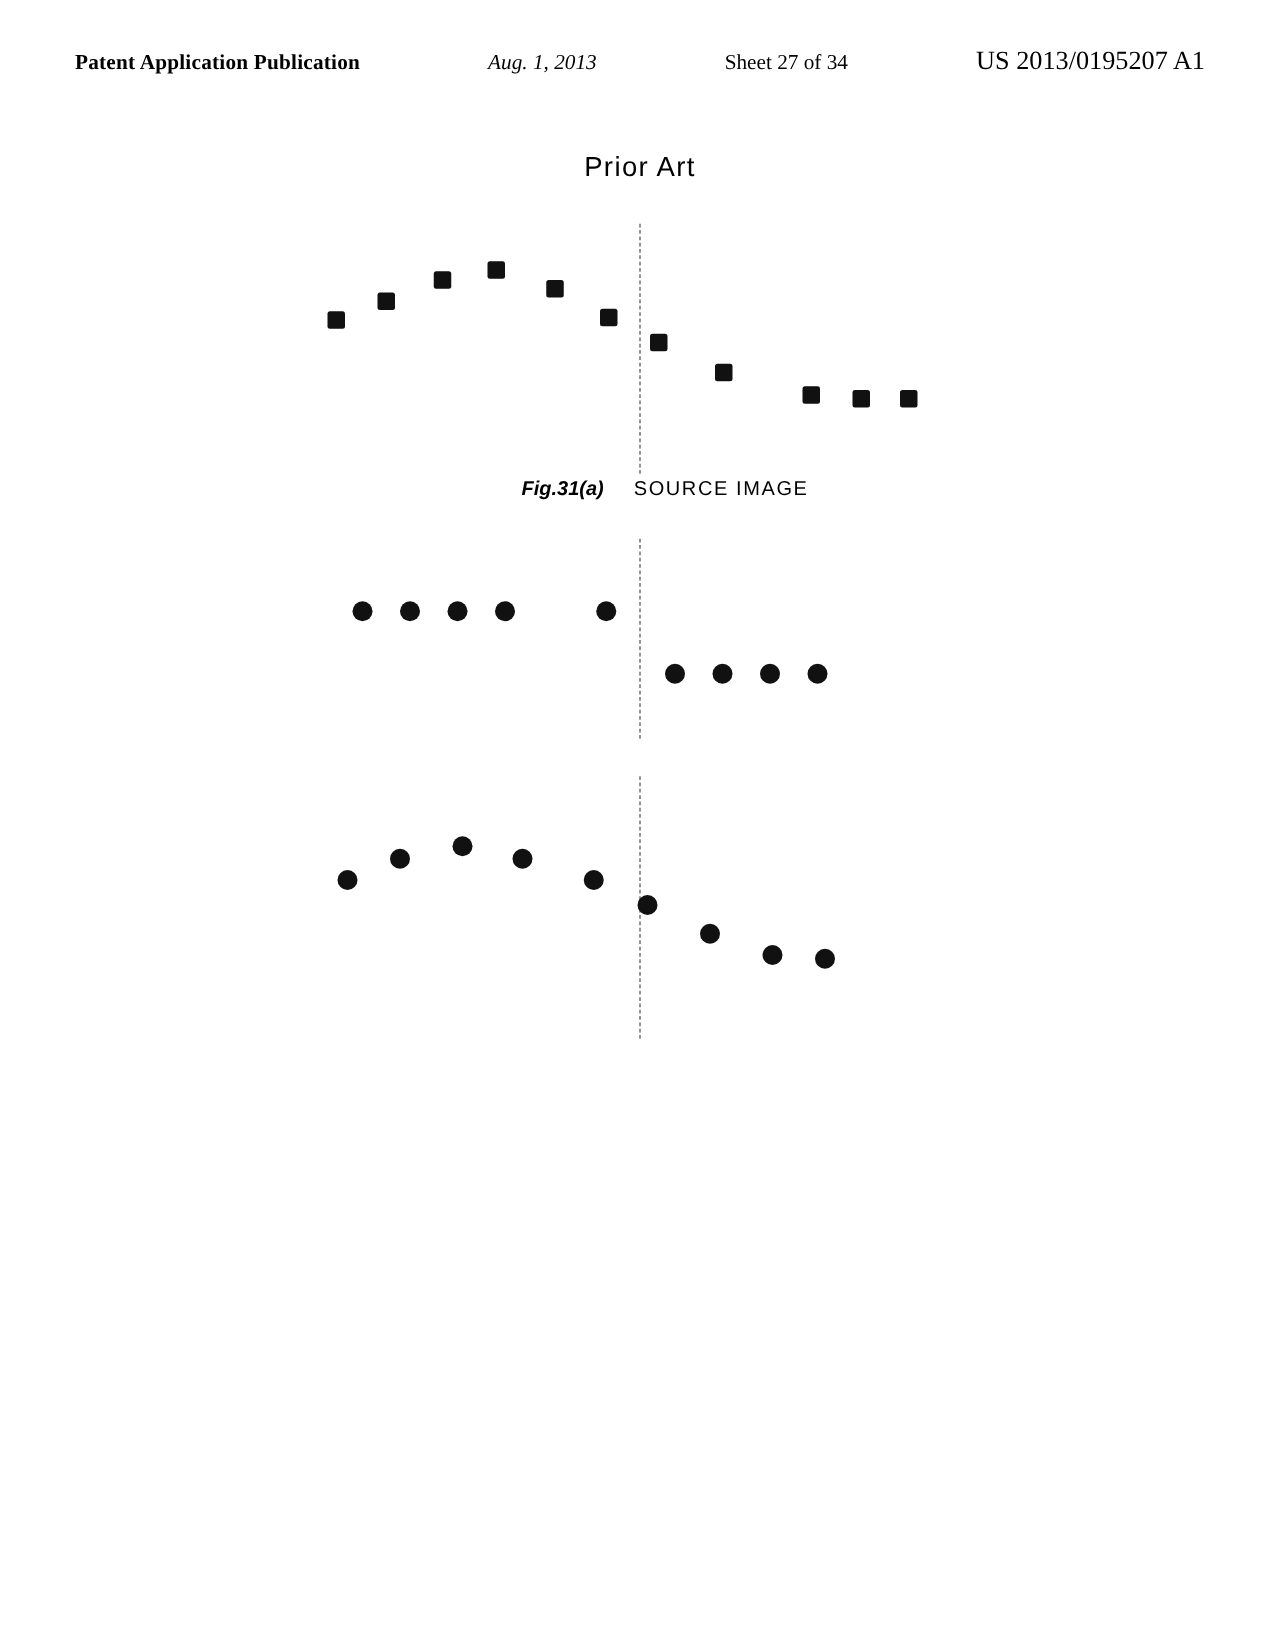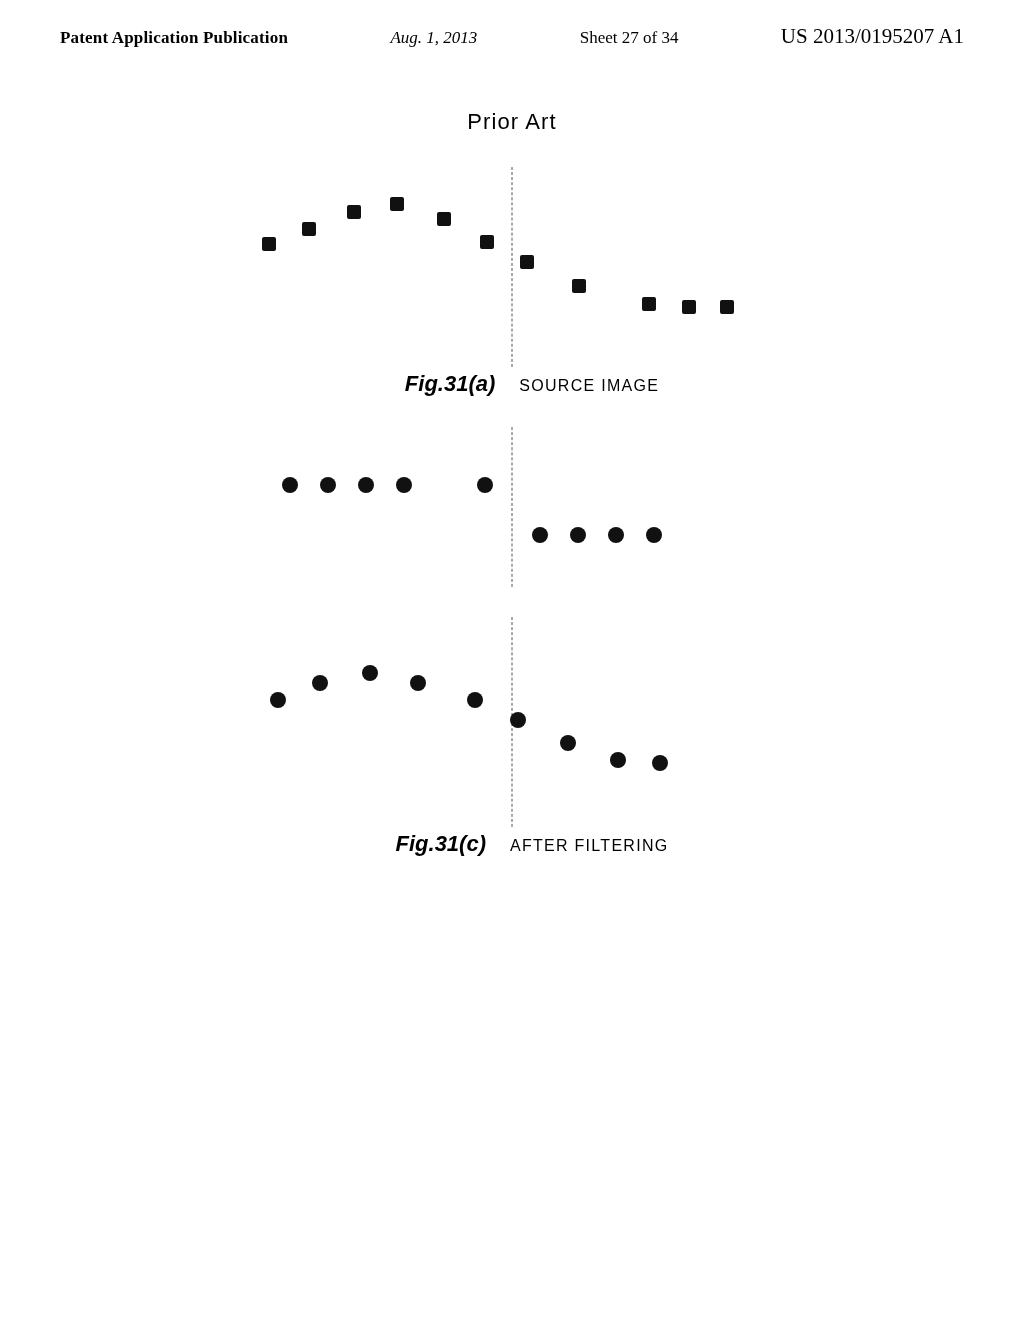--- a/index.html
+++ b/index.html
@@ -8,21 +8,21 @@
       height: 1320px;
       background: #fff;
       font-family: 'Times New Roman', Times, serif;
       position: relative;
       overflow: hidden;
     }
 
     .header {
       display: flex;
       align-items: baseline;
-      padding: 24px 60px 0 60px;
+      padding: 36px 60px 0 60px;
       gap: 0;
       justify-content: space-between;
     }
 
     .header-left {
       font-size: 17px;
       font-weight: bold;
       letter-spacing: 0.01em;
     }
 
@@ -88,21 +88,21 @@
     }
 
     .fig-label-row {
       display: flex;
       align-items: baseline;
       padding-left: 40px;
       margin-top: 4px;
     }
 
     .fig-label {
-      font-size: 22px;
+      font-size: 16px;
       font-style: italic;
       font-weight: bold;
       font-family: Arial, sans-serif;
       margin-right: 24px;
     }
 
     .fig-sublabel {
       font-size: 16px;
       font-weight: normal;
       letter-spacing: 0.08em;
@@ -181,18 +181,14 @@
     <div class="dot-circle" style="left:200px; top:48px;"></div>
     <div class="dot-circle" style="left:248px; top:58px;"></div>
 
     <div class="dot-circle" style="left:305px; top:75px;"></div>
     <div class="dot-circle" style="left:348px; top:95px;"></div>
 
     <div class="dot-circle" style="left:398px; top:118px;"></div>
     <div class="dot-circle" style="left:448px; top:135px;"></div>
     <div class="dot-circle" style="left:490px; top:138px;"></div>
   </div>
-  <div class="fig-label-row">
-    <span class="fig-label">Fig.31(c)</span>
-    <span class="fig-sublabel">AFTER FILTERING</span>
-  </div>
 
 </div>
 
 </body></html>

